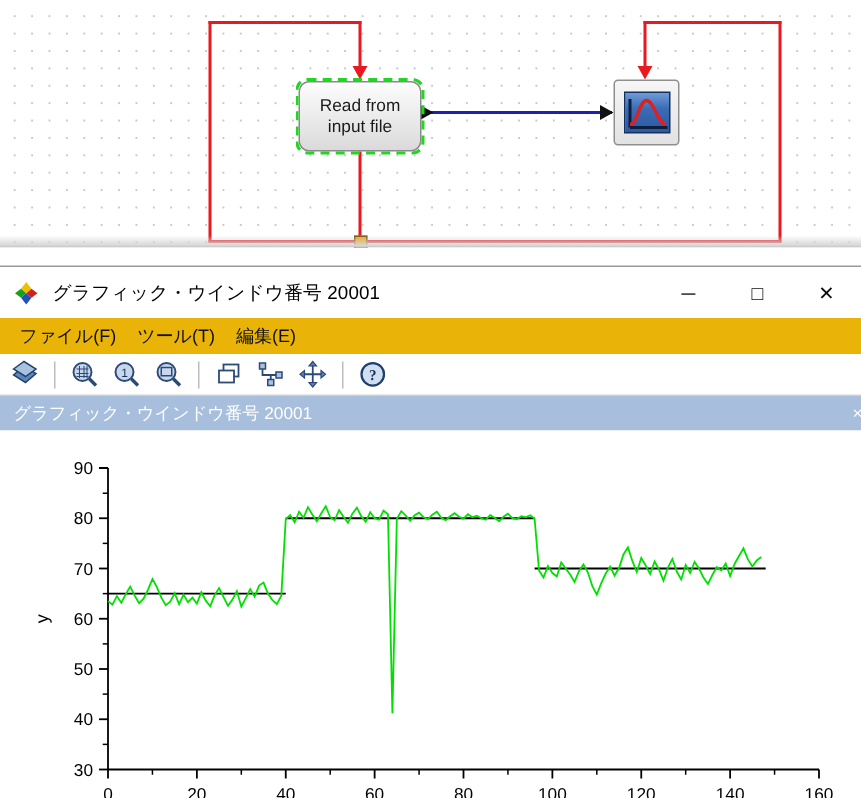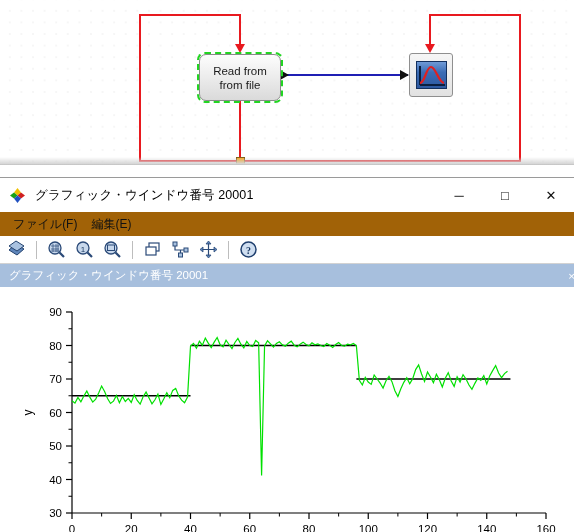--- a/index.html
+++ b/index.html
@@ -78,21 +78,21 @@
   .scilab-logo { width: 17px; height: 17px; position: relative; margin-right: 9px; }
   .title-text { font-size: 12.5px; color: #000000; letter-spacing: 0.1px; }
   .wbtns { margin-left: auto; display: flex; height: 34px; }
   .wbtn {
     width: 46px; height: 34px; display: flex; align-items: center; justify-content: center;
     font-size: 13px; color: #0d0d0d;
   }
 
   .menubar {
     height: 24px; display: flex; align-items: center;
-    padding-left: 6px; background: #a16207;
+    padding-left: 6px; background: #eab308;
   }
   .menu-item { font-size: 12px; color: #121212; padding: 2px 7px; }
 
   .toolbar {
     height: 28px; display: flex; align-items: center; gap: 3px;
     padding-left: 4px; background: #ffffff; border-bottom: 1px solid #d2d2d2;
   }
   .tbtn {
     width: 25px; height: 24px; display: flex; align-items: center; justify-content: center;
   }
@@ -130,21 +130,21 @@
     <div class="wire-red" style="left:429px; top:14px; width:2px; height:32px;"></div>
     <div class="arrow-down" style="left:425px; top:44px;"></div>
 
     <div class="wire-blue" style="left:286px; top:74px; width:122px; height:2px;"></div>
     <div class="arrow-right" style="left:280px; top:70px;"></div>
     <div class="arrow-right" style="left:400px; top:70px;"></div>
 
     <div class="blk-read">
       <div>
         <div>Read from</div>
-        <div>from file</div>
+        <div>input file</div>
       </div>
     </div>
     <div class="blk-read-sel"></div>
 
     <div class="blk-scope">
       <div class="scope-screen">
         <svg width="31" height="28" viewBox="0 0 31 28">
           <path d="M3 23 L3 4" stroke="#0b1f40" stroke-width="2" fill="none"></path>
           <path d="M3 23 L28 23" stroke="#0b1f40" stroke-width="2" fill="none"></path>
           <path d="M3 21 C8 21 9 5 14 5 C19 5 21 20 27 21" stroke="#e02020" stroke-width="2.2" fill="none"></path>
@@ -171,20 +171,21 @@
       <div class="title-text">グラフィック・ウインドウ番号 20001</div>
       <div class="wbtns">
         <div class="wbtn">─</div>
         <div class="wbtn">□</div>
         <div class="wbtn wbtn-close">✕</div>
       </div>
     </div>
 
     <div class="menubar">
       <div class="menu-item">ファイル(F)</div>
+      <div class="menu-item">ツール(T)</div>
       <div class="menu-item">編集(E)</div>
     </div>
 
     <div class="toolbar">
       <div class="tbtn">
         <svg width="19" height="19" viewBox="0 0 19 19">
           <polygon points="2,10 9,4 17,9 10,15" fill="#5f86bb" stroke="#23426e" stroke-width="1"></polygon>
           <polygon points="2,6 9,1 17,6 10,11" fill="#a9c2e0" stroke="#23426e" stroke-width="1"></polygon>
         </svg>
       </div>

